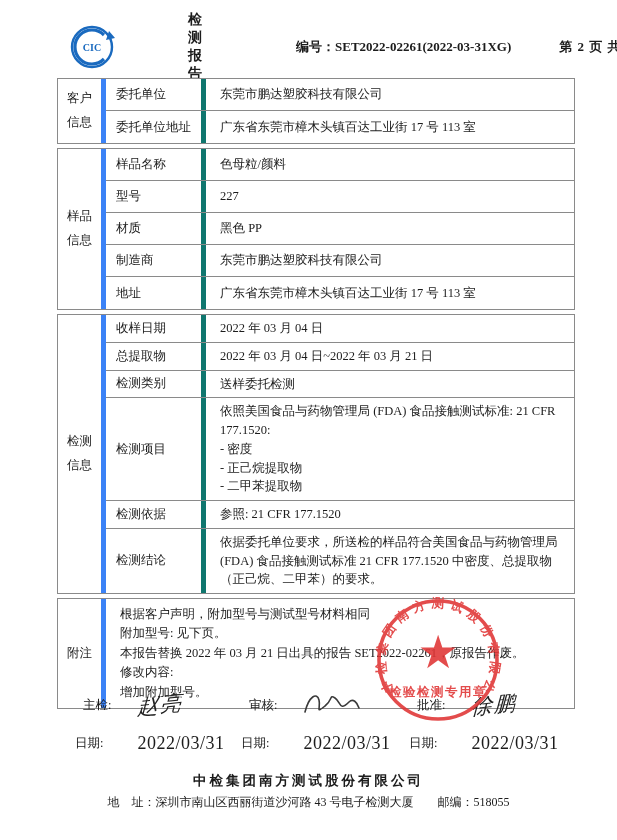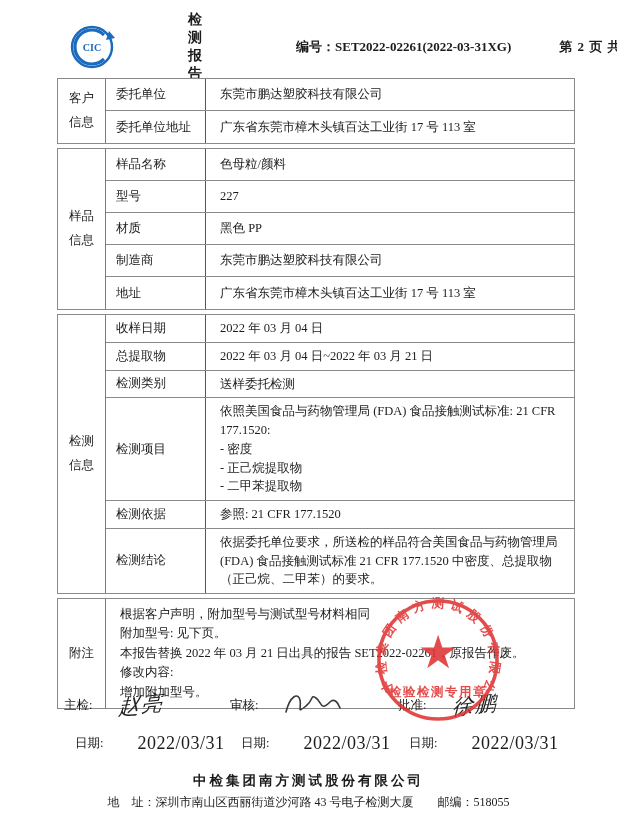--- a/index.html
+++ b/index.html
@@ -12,39 +12,39 @@
   
   .header { position:absolute; top:22px; left:66px; right:42px; height:50px;
             display:flex; align-items:center;gap:48px; }
   .logo { width:52px; height:46px; flex:0 0 auto; }
   .hdr-title { font-weight:bold; font-size:14px; letter-spacing:2px; margin-left:22px; }
   .hdr-no { font-weight:bold; font-size:13px; margin-left:44px; white-space:nowrap; }
   .hdr-page { font-weight:bold; font-size:13px; margin-left:auto; white-space:nowrap; letter-spacing:1px; }
   
   .tables { position:absolute; top:78px; left:57px; width:518px; }
   .section { display:flex; border:1px solid #8a8a8a; margin-bottom:4px; background:#fff; }
-  .sec-label { width:48px; min-width:48px; border-right:1px solid #3b82f6;
+  .sec-label { width:48px; min-width:48px; border-right:5px solid #3b82f6;
                display:flex; align-items:center; justify-content:center;
                text-align:center; white-space:pre-line; line-height:1.9; font-size:12.5px; }
   .rows { flex:1; display:flex; flex-direction:column; }
   .row { display:flex; border-bottom:1px solid #8a8a8a; }
   .row:last-child { border-bottom:none; }
-  .f-label { width:100px; min-width:100px; border-right:1px solid #0f766e;
+  .f-label { width:100px; min-width:100px; border-right:5px solid #0f766e;
              display:flex; align-items:center; padding:3px 4px 3px 10px; font-size:12.5px; }
   .f-value { flex:1; display:flex; align-items:center; padding:4px 12px 4px 14px;
              font-size:12.5px; line-height:1.5; white-space:pre-line; }
   .h32 { min-height:32px; }
   .h26 { min-height:26px; }
   .notes-content { flex:1; padding:6px 12px 6px 14px; font-size:12.5px;
                    line-height:1.55; white-space:pre-line; }
   
   .stamp { position:absolute; left:374px; top:596px; width:128px; height:128px;
            opacity:0.88; z-index:5; pointer-events:none; }
   
-  .sig-row { position:absolute; top:688px; left:46px; width:518px; display:flex; }
+  .sig-row { position:absolute; top:688px; left:65px; width:518px; display:flex; }
   .sig-col { display:flex; align-items:center; }
   .sig-col.c1 { width:174px; padding-left:18px; }
   .sig-col.c2 { width:170px; padding-left:10px; }
   .sig-col.c3 { width:174px; padding-left:8px; }
   .sig-label { font-size:12.5px; white-space:nowrap; }
   .handwriting { font-style:italic; font-size:21px; color:#222;
                  display:inline-block; transform:rotate(-6deg) skewX(-8deg);
                  margin-left:26px; letter-spacing:2px; }
   .squiggle { margin-left:22px; }
   .date-row { position:absolute; top:733px; left:57px; width:518px; display:flex; }

